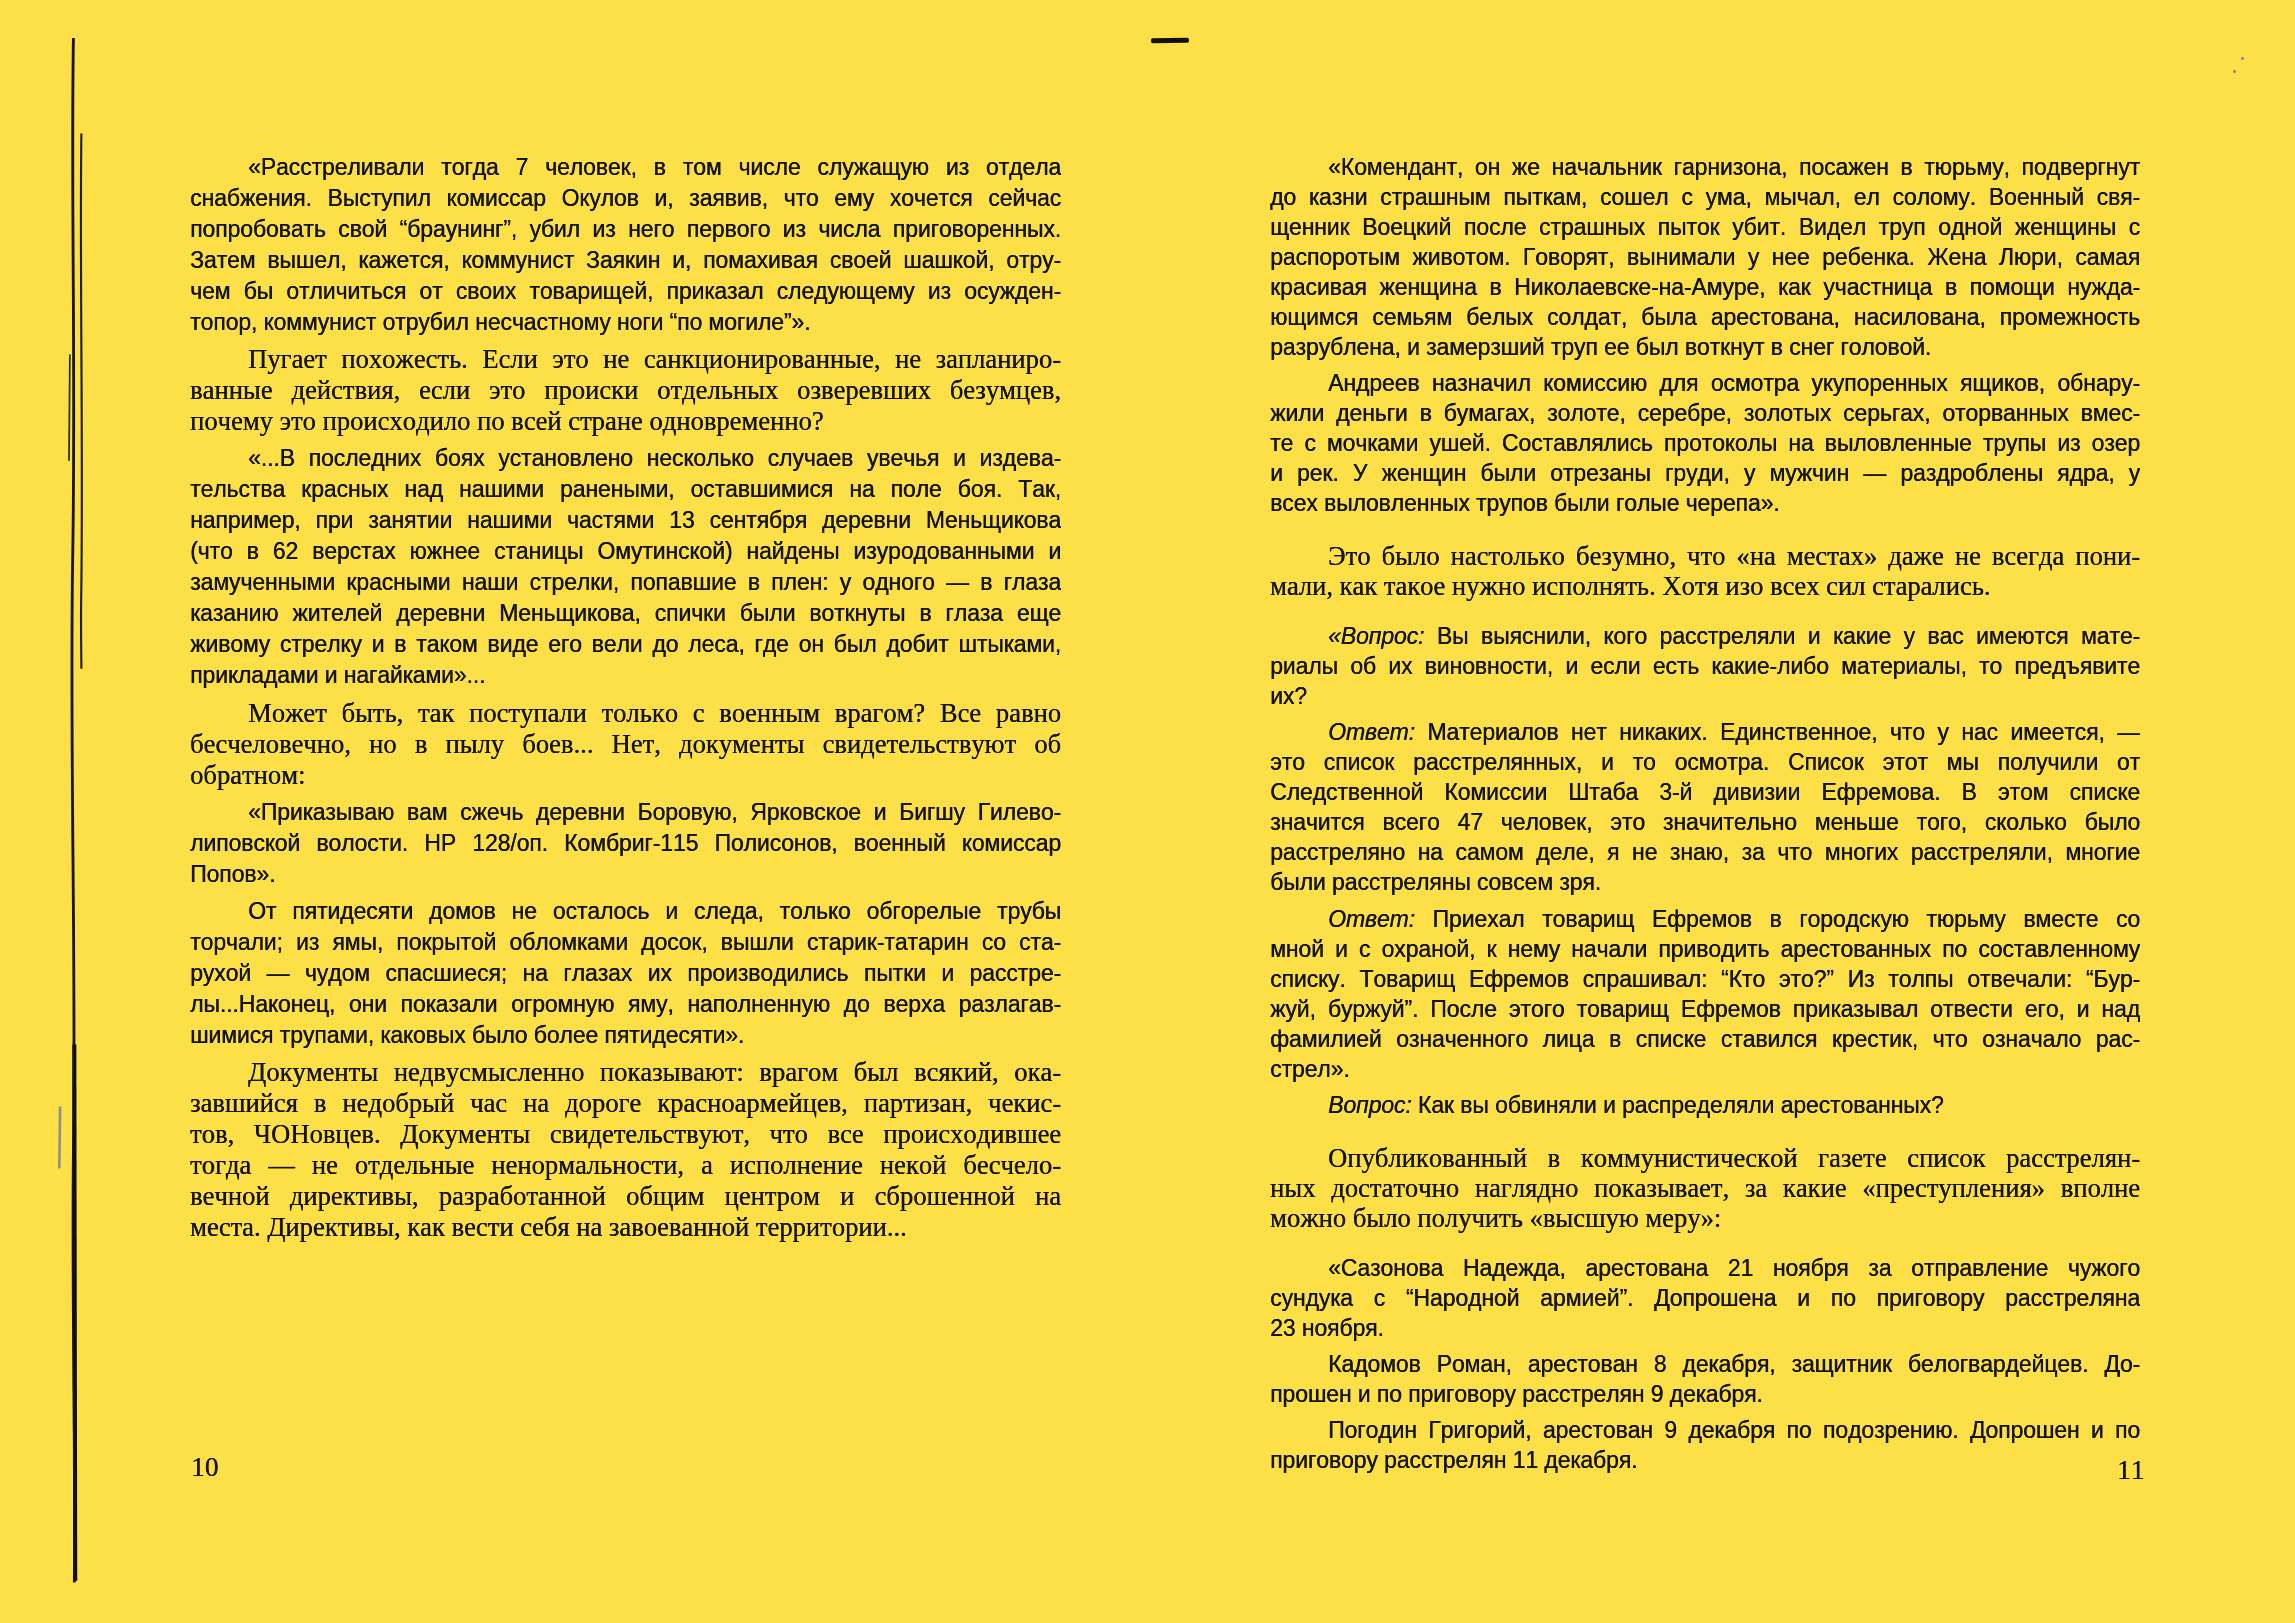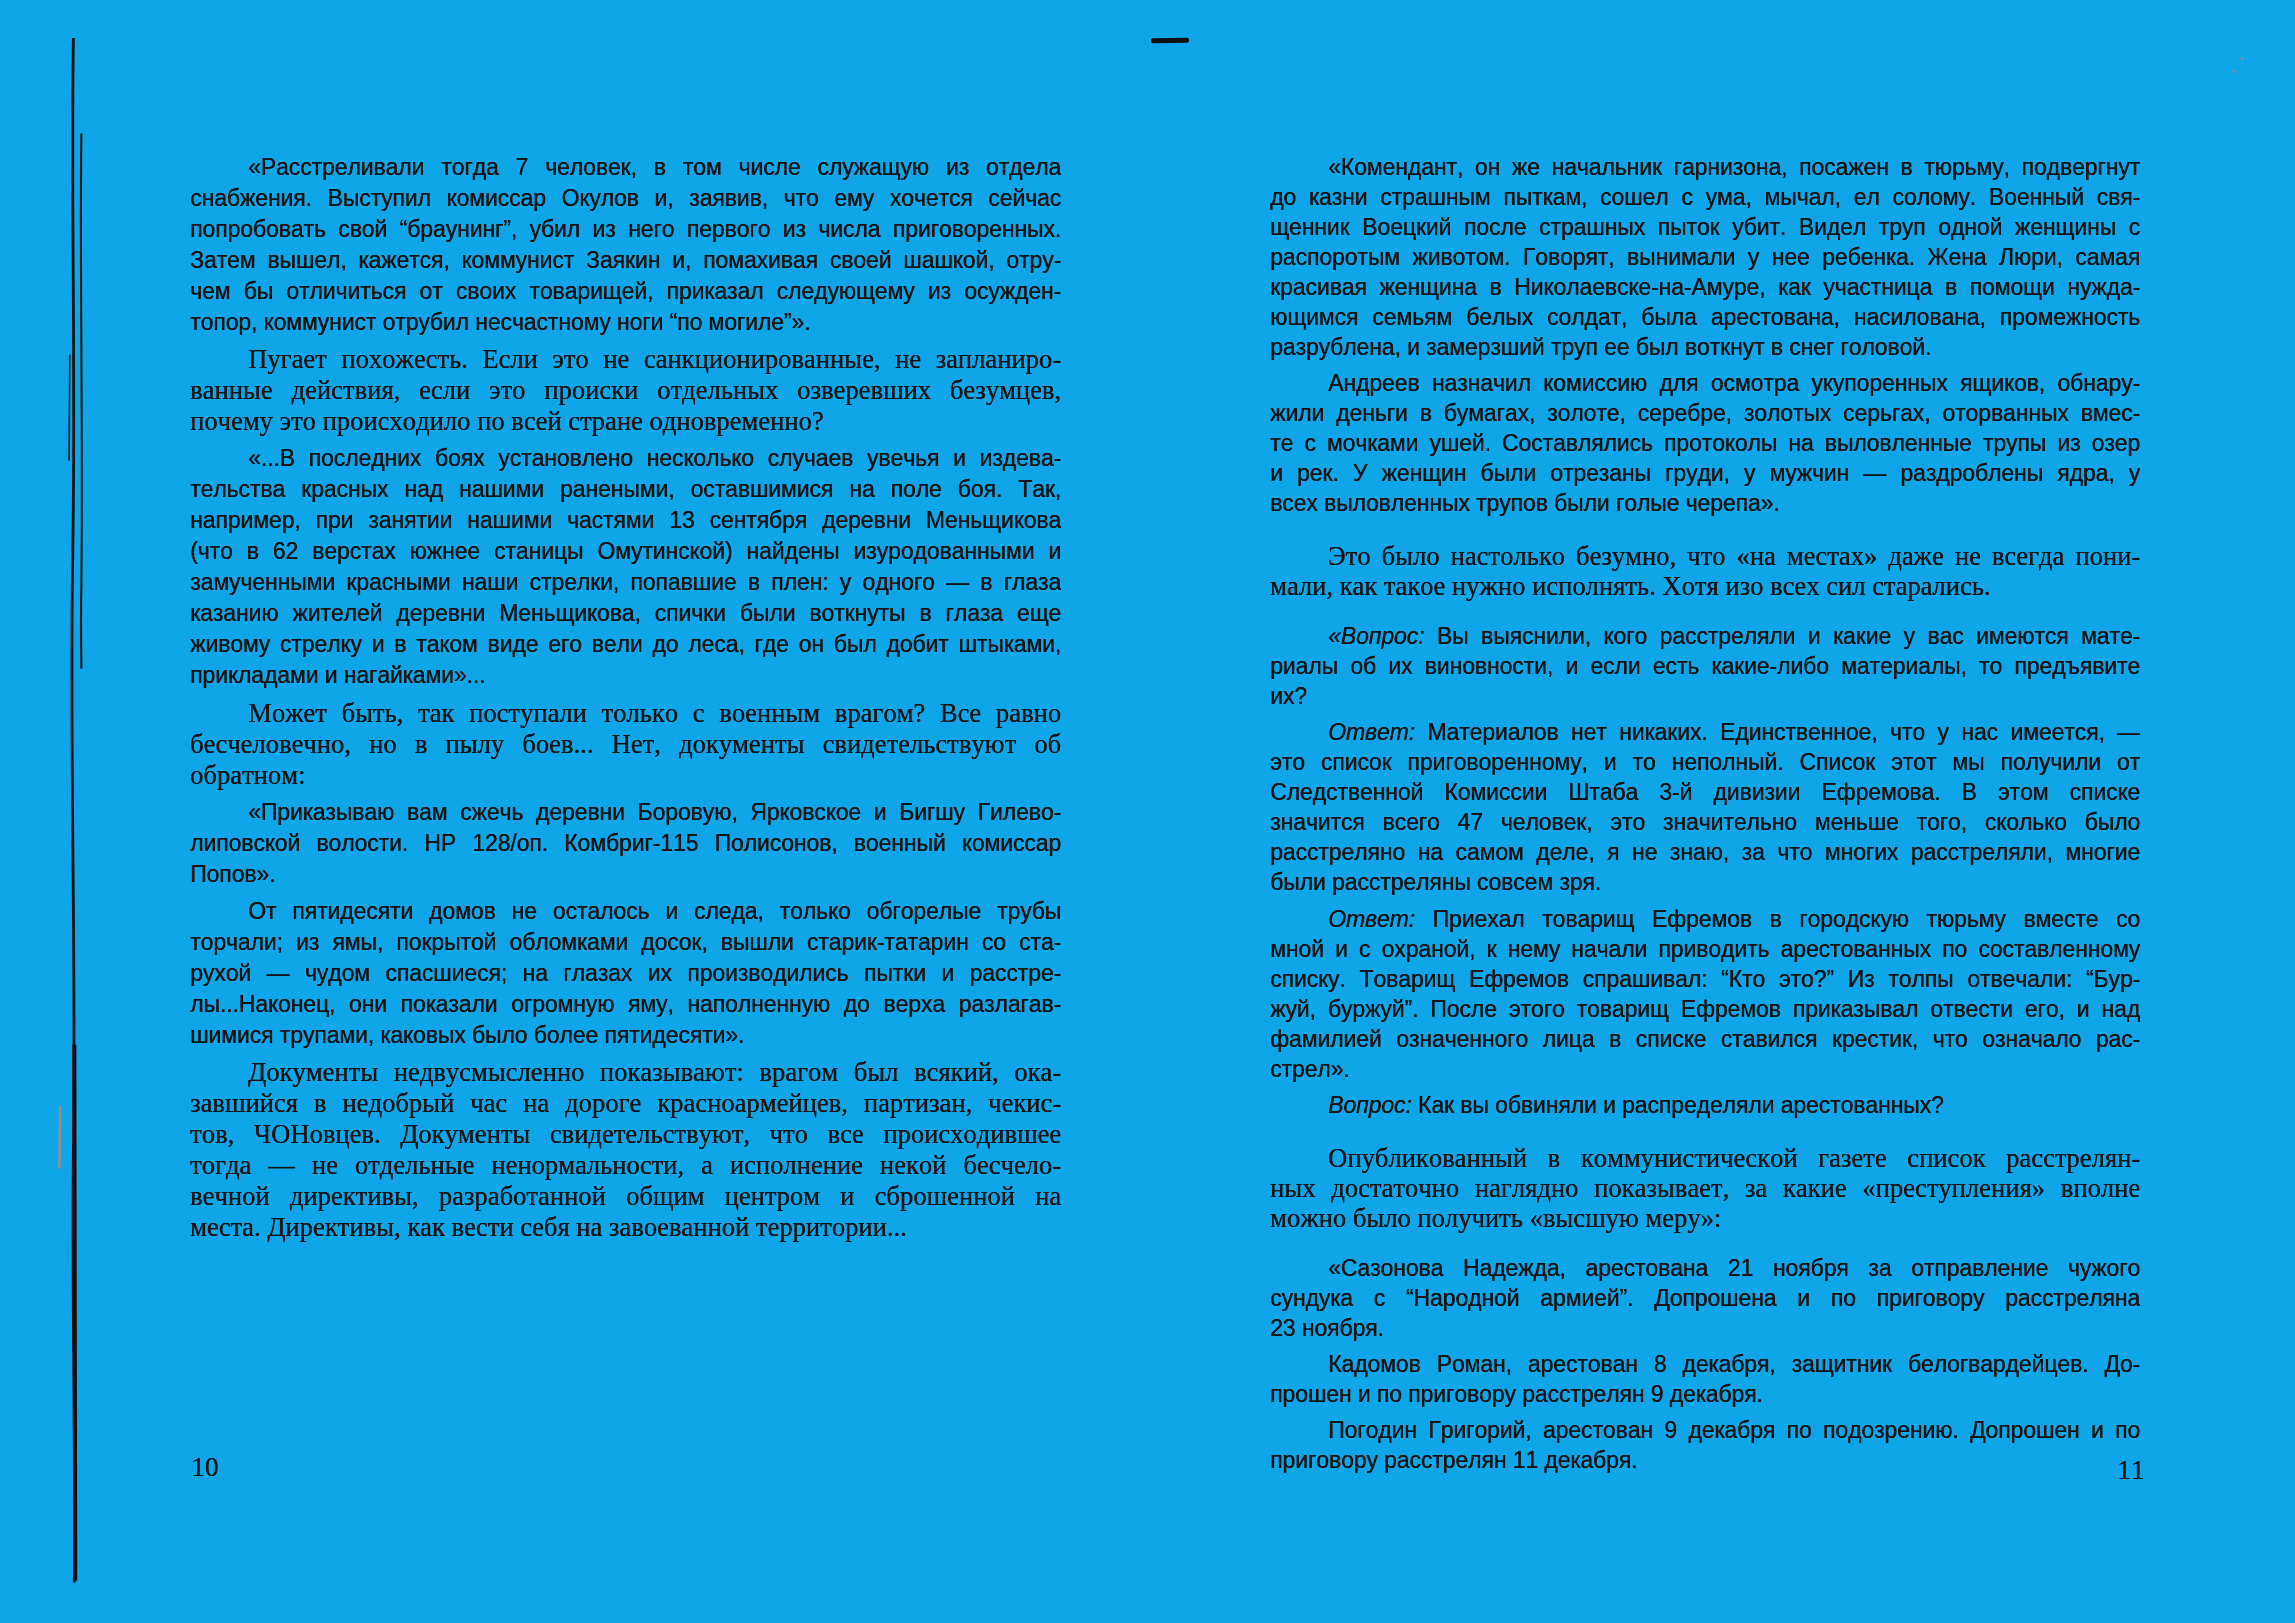--- a/index.html
+++ b/index.html
@@ -1,16 +1,16 @@
 <!DOCTYPE html>
 <html style="font-size:14px"><head>
 <meta charset="utf-8">
 <style>
   html,body{margin:0;padding:0;background:#ffffff;}
-  .spread{position:relative;width:2295px;height:1623px;background:#0ea5e9;overflow:hidden;
+  .spread{position:relative;width:2295px;height:1623px;background:#fde047;overflow:hidden;
           font-kerning:none;}
   
   .page-col{position:absolute;top:152px;}
   .col-left{left:190px;width:871px;}
   .col-right{left:1270px;width:870px;}
 
   p{margin:0;color:#141414;}
   p.sans{font-family:"Liberation Sans",sans-serif;font-size:23px;letter-spacing:-0.1px;
          text-shadow:0.4px 0 0 currentColor;}
   p.serif{font-family:"Liberation Serif",serif;font-size:26.6px;
@@ -132,21 +132,21 @@
         <span class="jline">Это было настолько безумно, что «на местах» даже не всегда пони-</span>
         <span class="jline last">мали, как такое нужно исполнять. Хотя изо всех сил старались.</span>
       </p>
     <p class="sans mt-md">
         <span class="jline"><em>«Вопрос:</em> Вы выяснили, кого расстреляли и какие у вас имеются мате-</span>
         <span class="jline">риалы об их виновности, и если есть какие-либо материалы, то предъявите</span>
         <span class="jline last">их?</span>
       </p>
     <p class="sans mt-sm">
         <span class="jline"><em>Ответ:</em> Материалов нет никаких. Единственное, что у нас имеется, —</span>
-        <span class="jline">это список приговоренному,  и то неполный.  Список этот мы получили от</span>
+        <span class="jline">это список расстрелянных,  и то осмотра.  Список этот мы получили от</span>
         <span class="jline">Следственной  Комиссии  Штаба  3-й дивизии  Ефремова. В этом списке</span>
         <span class="jline">значится всего 47 человек,  это значительно меньше того, сколько было</span>
         <span class="jline">расстреляно на самом деле, я не знаю, за что многих расстреляли, многие</span>
         <span class="jline last">были расстреляны совсем зря.</span>
       </p>
     <p class="sans mt-sm">
         <span class="jline"><em>Ответ:</em> Приехал товарищ Ефремов в городскую тюрьму вместе со</span>
         <span class="jline">мной и с охраной, к нему начали приводить арестованных по составленному</span>
         <span class="jline">списку. Товарищ Ефремов спрашивал: “Кто это?” Из толпы отвечали: “Бур-</span>
         <span class="jline">жуй, буржуй”. После этого товарищ Ефремов приказывал отвести его, и над</span>

